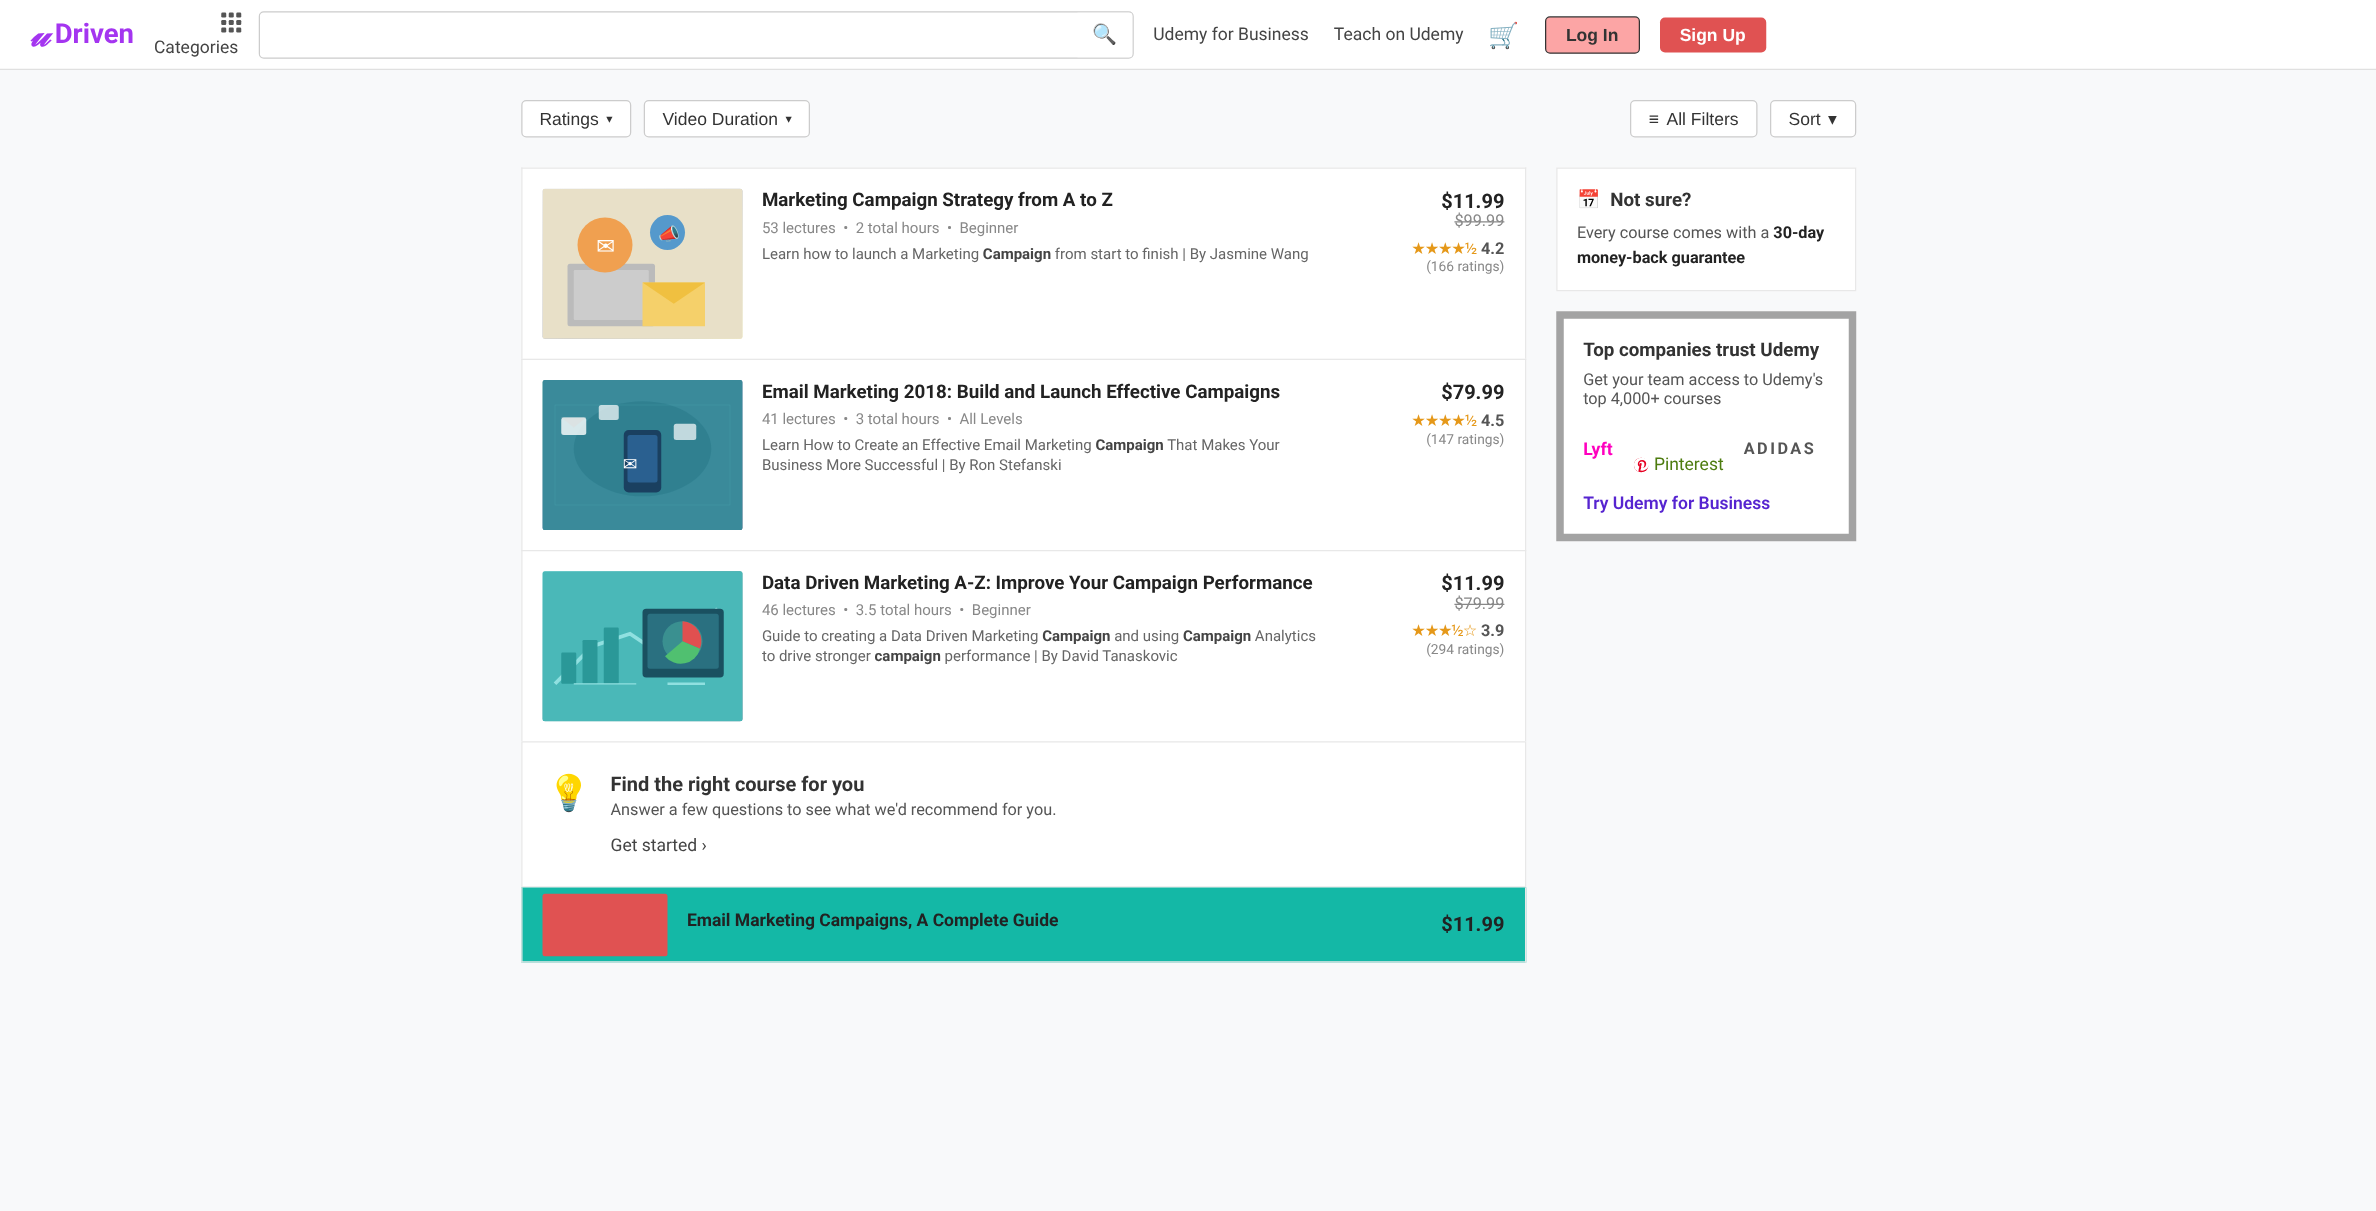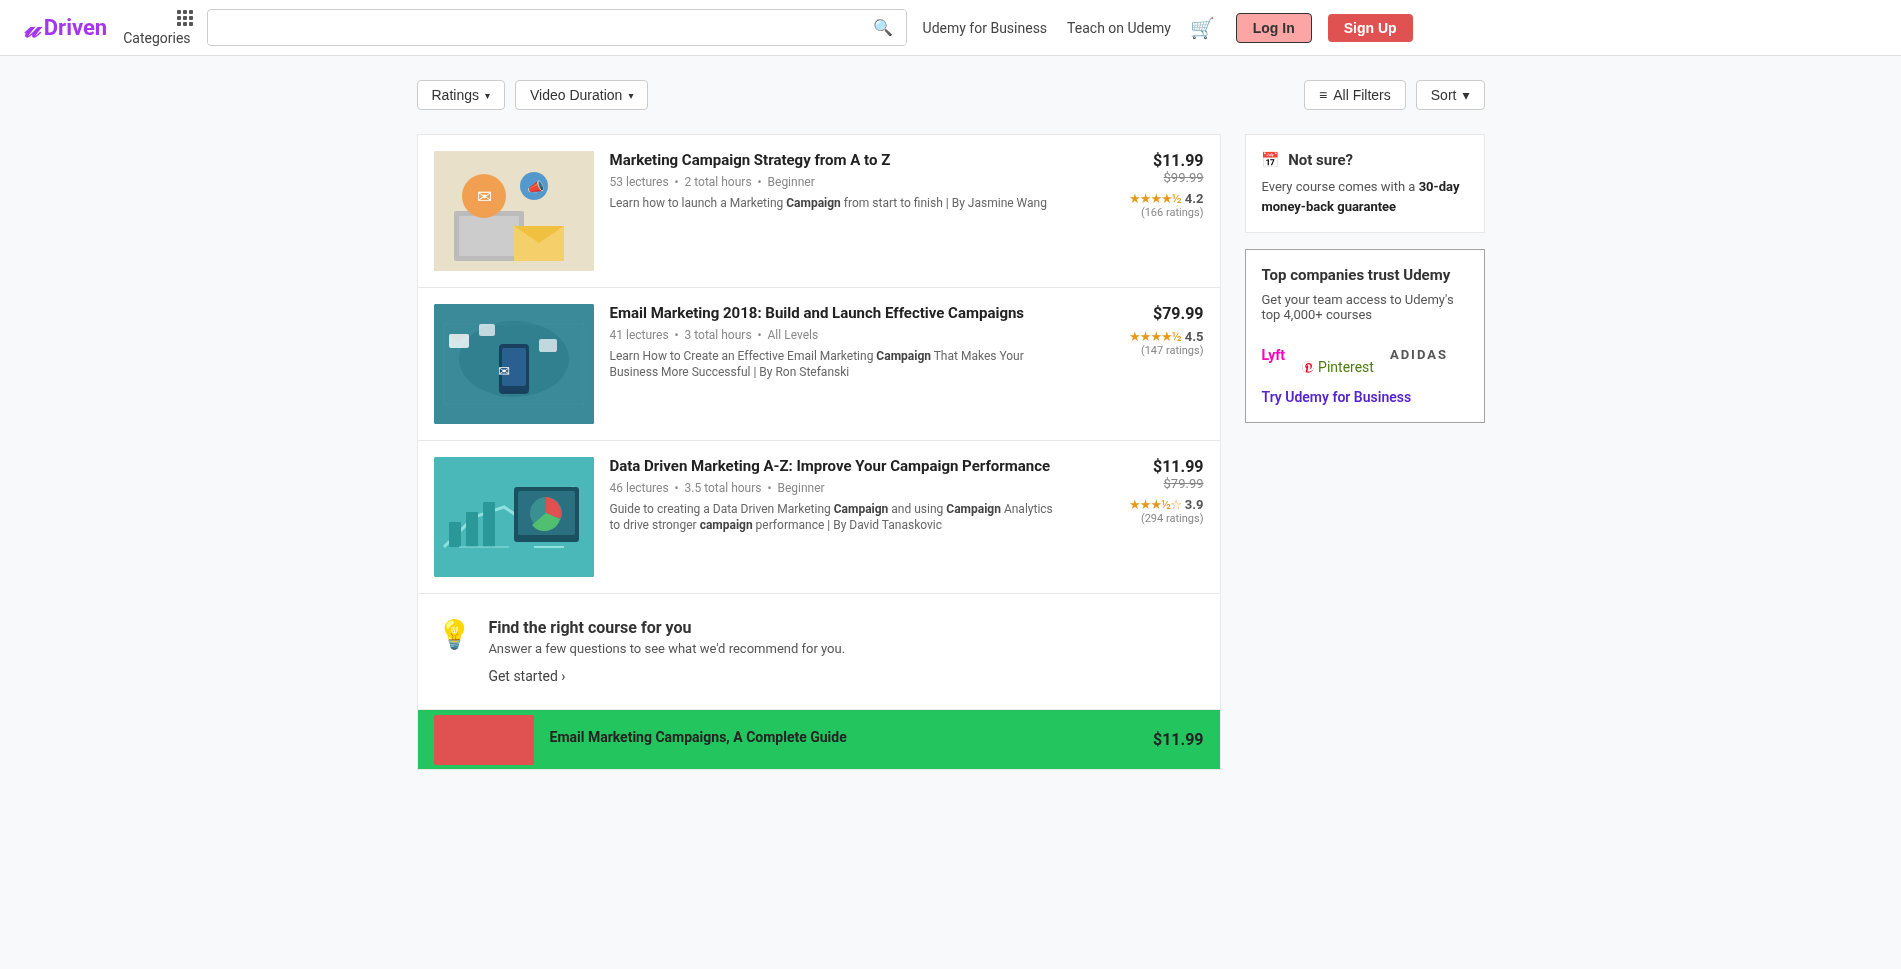--- a/index.html
+++ b/index.html
@@ -180,21 +180,21 @@
       gap: 16px;
       align-items: flex-start;
     }
     .lightbulb { font-size: 28px; }
     .find-course-content .find-title { font-size: 16px; font-weight: 700; margin-bottom: 4px; }
     .find-course-content .find-sub { font-size: 13px; color: #555; margin-bottom: 10px; }
     .get-started-link { font-size: 14px; color: #444; cursor: pointer; text-decoration: none; }
 
     
     .course-card-partial {
-      background: #22c55e;
+      background: #14b8a6;
       border: 1px solid #e8e8e8;
       border-top: none;
       display: flex;
       gap: 16px;
       align-items: center;
       padding: 16px;
       height: 60px;
       overflow: hidden;
     }
     .course-thumb-partial {
@@ -208,21 +208,21 @@
     
     .sidebar-card {
       background: #fff;
       border: 1px solid #e8e8e8;
       padding: 16px;
     }
     .sidebar-card .not-sure-title { font-size: 15px; font-weight: 700; margin-bottom: 8px; display: flex; align-items: center; gap: 8px; }
     .sidebar-card .not-sure-desc { font-size: 13px; color: #555; line-height: 1.5; }
     .sidebar-card .not-sure-desc strong { font-weight: 700; color: #222; }
 
-    .sidebar-trust { background: #fff; border: 1px solid #a3a3a3; padding: 16px; }
+    .sidebar-trust { background: #fff; border: 6px solid #a3a3a3; padding: 16px; }
     .trust-title { font-size: 15px; font-weight: 700; margin-bottom: 8px; }
     .trust-desc { font-size: 13px; color: #555; margin-bottom: 12px; }
     .trust-logos { display: flex; align-items: center; gap: 16px; margin-bottom: 12px; flex-wrap: wrap; }
     .trust-logo { font-size: 18px; font-weight: 700; color: #888; }
     .trust-logo.lyft { color: #ff00bf; font-size: 14px; }
     .trust-logo.adidas { color: #555; font-size: 13px; letter-spacing: 2px; text-transform: uppercase; }
     .try-business-link { color: #5624d0; font-size: 14px; cursor: pointer; font-weight: 600; text-decoration: none; }
 
     
     .thumb-1 { background: linear-gradient(135deg, #ddd 0%, #bbb 50%, #e8e0b0 100%); }

